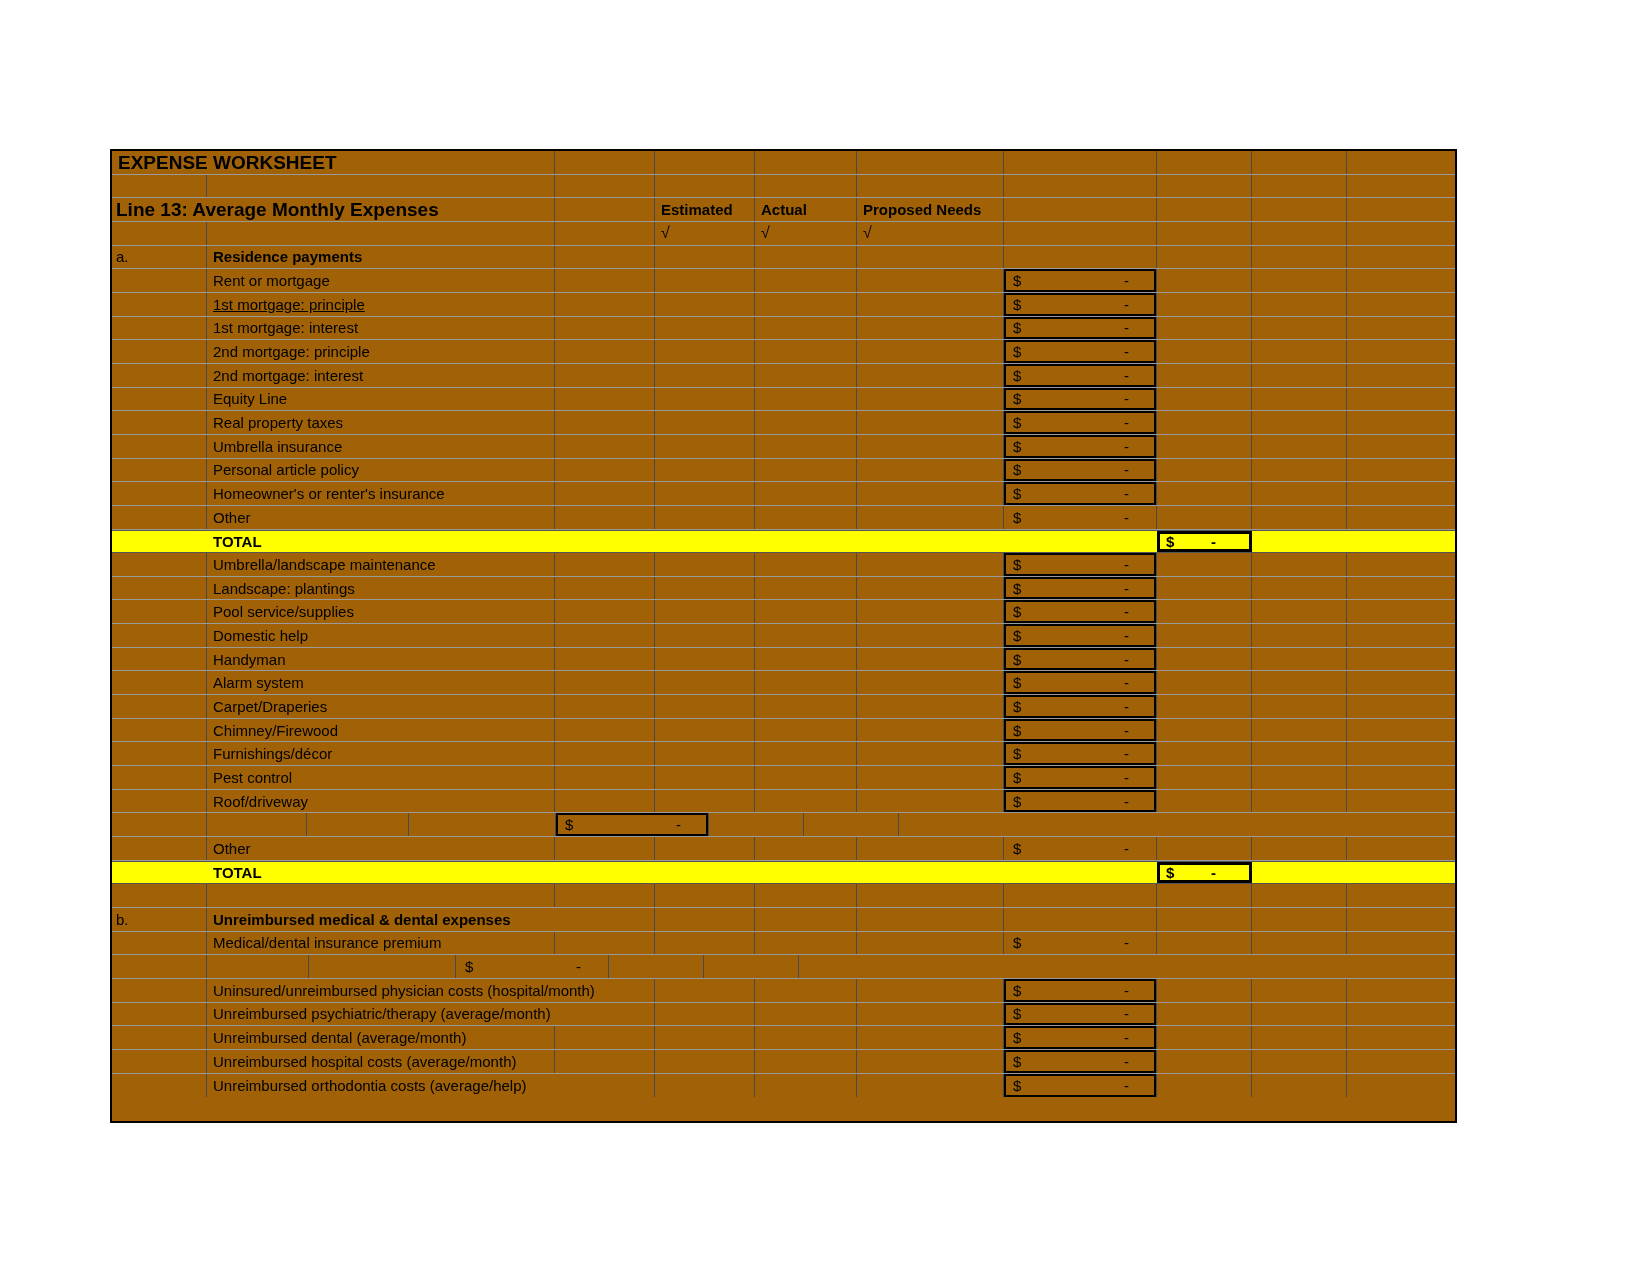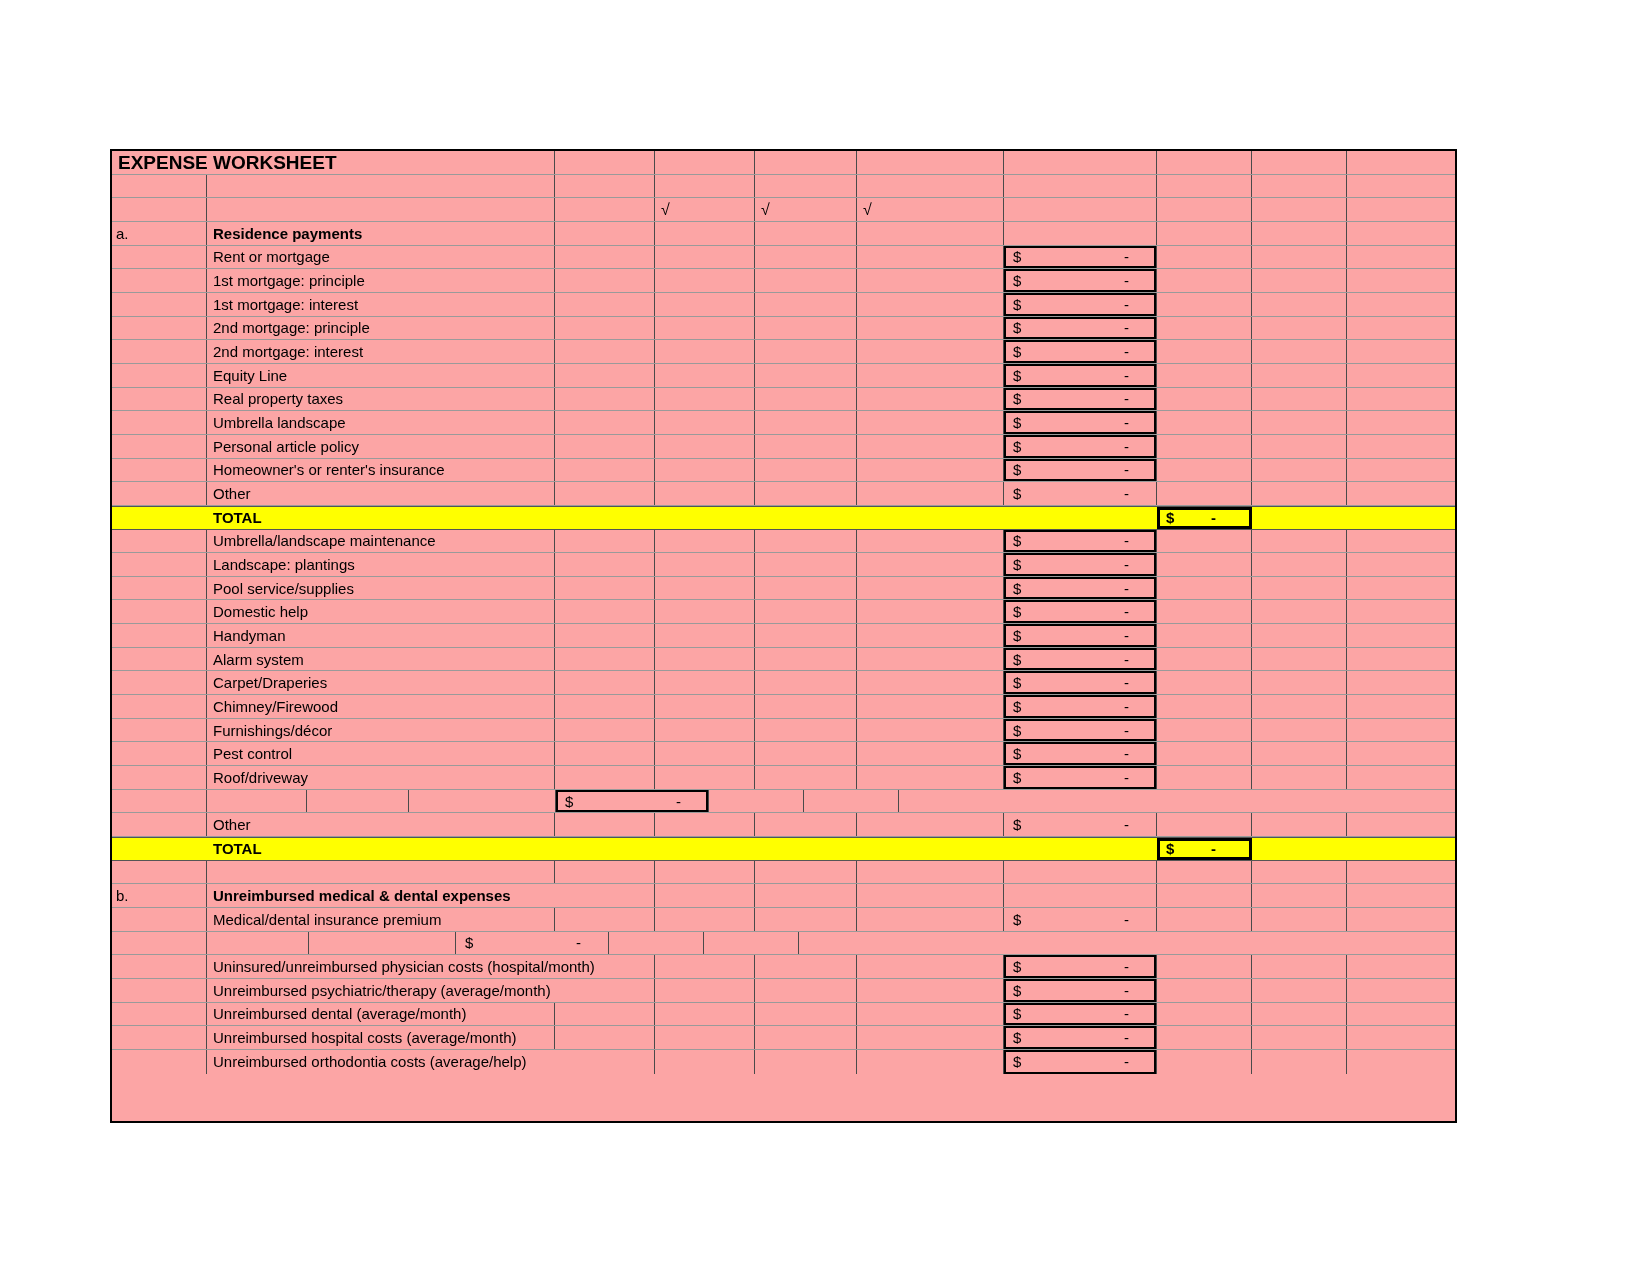--- a/index.html
+++ b/index.html
@@ -1,19 +1,19 @@
 <!DOCTYPE html>
 <html><head>
 <meta charset="utf-8">
 <style>
   html,body{margin:0;padding:0;background:#ffffff;}
   .canvas{position:relative;width:1650px;height:1275px;background:#ffffff;overflow:hidden;
           font-family:"Liberation Sans", sans-serif;color:#000;}
   .table{position:absolute;left:110px;top:149px;width:1347px;height:974px;
-         border:2px solid #000;box-sizing:border-box;display:flex;flex-direction:column;background:#fca5a5;}
+         border:2px solid #000;box-sizing:border-box;display:flex;flex-direction:column;background:#a16207;}
   .row{display:flex;flex:0 0 auto;height:23.659px;box-sizing:border-box;border-bottom:1px solid #9a9a9a;}
   .row:last-child{border-bottom:none;}
   .total-row{border-top:1px solid #555;border-bottom:1px solid #555;}
   .c{box-sizing:border-box;border-right:1px solid #4a4a4a;display:flex;align-items:center;
      font-size:15px;line-height:1;white-space:nowrap;overflow:visible;}
   .c.lastcol{border-right:none;}
   .c.ycell{border-right:none;}
   .b{font-weight:bold;}
   .fs-lg{font-size:19px;}
   .pad{padding-left:6px;}
@@ -48,20 +48,31 @@
         <div class="c" style="flex: 0 0 100px;"></div>
         <div class="c" style="flex: 0 0 100px;"></div>
         <div class="c" style="flex: 0 0 102px;"></div>
         <div class="c" style="flex: 0 0 147px;"></div>
         <div class="c" style="flex: 0 0 153px;"></div>
         <div class="c" style="flex: 0 0 95px;"></div>
         <div class="c" style="flex: 0 0 95px;"></div>
         <div class="c lastcol" style="flex: 0 0 108px;"></div>
       </div>
       <div class="row">
+        <div class="c b fs-lg lbl" style="flex: 0 0 443px;">Line 13: Average Monthly Expenses</div>
+        <div class="c" style="flex: 0 0 100px;"></div>
+        <div class="c b pad" style="flex: 0 0 100px;">Estimated</div>
+        <div class="c b pad" style="flex: 0 0 102px;">Actual</div>
+        <div class="c b pad" style="flex: 0 0 147px;">Proposed Needs</div>
+        <div class="c" style="flex: 0 0 153px;"></div>
+        <div class="c" style="flex: 0 0 95px;"></div>
+        <div class="c" style="flex: 0 0 95px;"></div>
+        <div class="c lastcol" style="flex: 0 0 108px;"></div>
+      </div>
+      <div class="row">
         <div class="c" style="flex: 0 0 95px;"></div>
         <div class="c" style="flex: 0 0 348px;"></div>
         <div class="c" style="flex: 0 0 100px;"></div>
         <div class="c check" style="flex: 0 0 100px;">√</div>
         <div class="c check" style="flex: 0 0 102px;">√</div>
         <div class="c check" style="flex: 0 0 147px;">√</div>
         <div class="c" style="flex: 0 0 153px;"></div>
         <div class="c" style="flex: 0 0 95px;"></div>
         <div class="c" style="flex: 0 0 95px;"></div>
         <div class="c lastcol" style="flex: 0 0 108px;"></div>
@@ -88,21 +99,21 @@
         <div class="c amt boxed" style="flex: 0 0 153px;">
           <span class="cur">$</span>
           <span class="dash">-</span>
         </div>
         <div class="c" style="flex: 0 0 95px;"></div>
         <div class="c" style="flex: 0 0 95px;"></div>
         <div class="c lastcol" style="flex: 0 0 108px;"></div>
       </div>
       <div class="row">
         <div class="c lbl" style="flex: 0 0 95px;"></div>
-        <div class="c pad" style="flex: 0 0 348px;">1st mortgage: principle</div>
+        <div class="c pad" style="flex: 0 0 348px; text-decoration: underline;">1st mortgage: principle</div>
         <div class="c" style="flex: 0 0 100px;"></div>
         <div class="c" style="flex: 0 0 100px;"></div>
         <div class="c" style="flex: 0 0 102px;"></div>
         <div class="c" style="flex: 0 0 147px;"></div>
         <div class="c amt boxed" style="flex: 0 0 153px;">
           <span class="cur">$</span>
           <span class="dash">-</span>
         </div>
         <div class="c" style="flex: 0 0 95px;"></div>
         <div class="c" style="flex: 0 0 95px;"></div>
@@ -178,21 +189,21 @@
         <div class="c amt boxed" style="flex: 0 0 153px;">
           <span class="cur">$</span>
           <span class="dash">-</span>
         </div>
         <div class="c" style="flex: 0 0 95px;"></div>
         <div class="c" style="flex: 0 0 95px;"></div>
         <div class="c lastcol" style="flex: 0 0 108px;"></div>
       </div>
       <div class="row">
         <div class="c lbl" style="flex: 0 0 95px;"></div>
-        <div class="c pad" style="flex: 0 0 348px;">Umbrella landscape</div>
+        <div class="c pad" style="flex: 0 0 348px;">Umbrella insurance</div>
         <div class="c" style="flex: 0 0 100px;"></div>
         <div class="c" style="flex: 0 0 100px;"></div>
         <div class="c" style="flex: 0 0 102px;"></div>
         <div class="c" style="flex: 0 0 147px;"></div>
         <div class="c amt boxed" style="flex: 0 0 153px;">
           <span class="cur">$</span>
           <span class="dash">-</span>
         </div>
         <div class="c" style="flex: 0 0 95px;"></div>
         <div class="c" style="flex: 0 0 95px;"></div>

